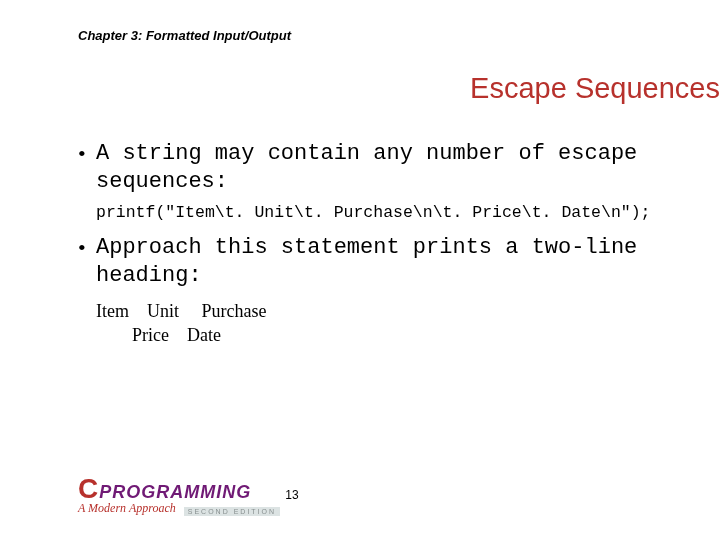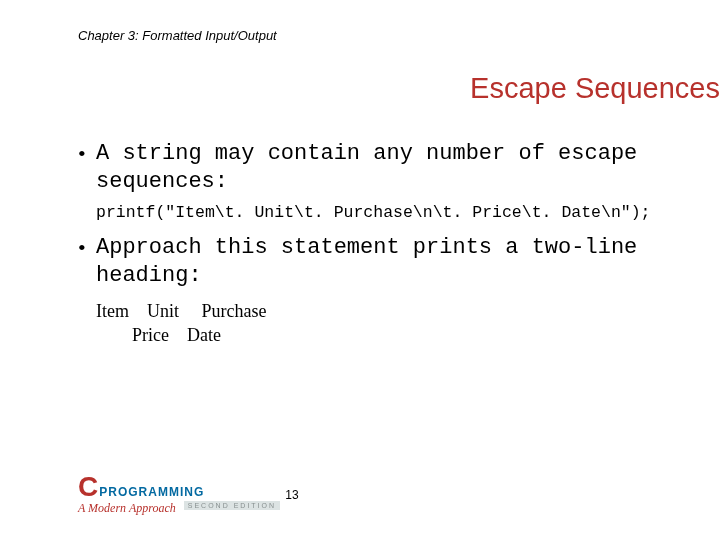--- a/index.html
+++ b/index.html
@@ -11,21 +11,21 @@
     font-family: "Times New Roman", Times, serif;
     color: #000;
     position: relative;
     overflow: hidden;
   }
   .chapter-header {
     position: absolute;
     top: 28px;
     left: 78px;
     font-family: Arial, Helvetica, sans-serif;
-    font-weight: normal;
+    font-weight: bold;
     font-style: italic;
     font-size: 13px;
     color: #000;
   }
   .title {
     position: absolute;
     top: 72px;
     left: 0;
     width: 720px;
     text-align: right;
@@ -94,29 +94,30 @@
     font-family: "Arial Black", Arial, sans-serif;
     font-weight: 900;
     font-size: 28px;
     color: #b7312c;
     letter-spacing: 0;
     line-height: 24px;
   }
   .logo-prog {
     font-family: "Arial Black", Arial, sans-serif;
     font-weight: 900;
-    font-size: 12px;
-    color: #0369a1;
+    font-size: 18px;
+    color: #701a75;
     letter-spacing: 1px;
     line-height: 20px;
     margin-left: 1px;
+    font-style: italic;
   }
   .logo-sub-row {
     display: flex;
-    align-items: flex-start;
+    align-items: flex-end;
     gap: 8px;
     margin-top: -1px;
   }
   .logo-sub {
     font-family: "Times New Roman", Times, serif;
     font-style: italic;
     font-size: 12px;
     color: #b7312c;
   }
   .logo-ed {

